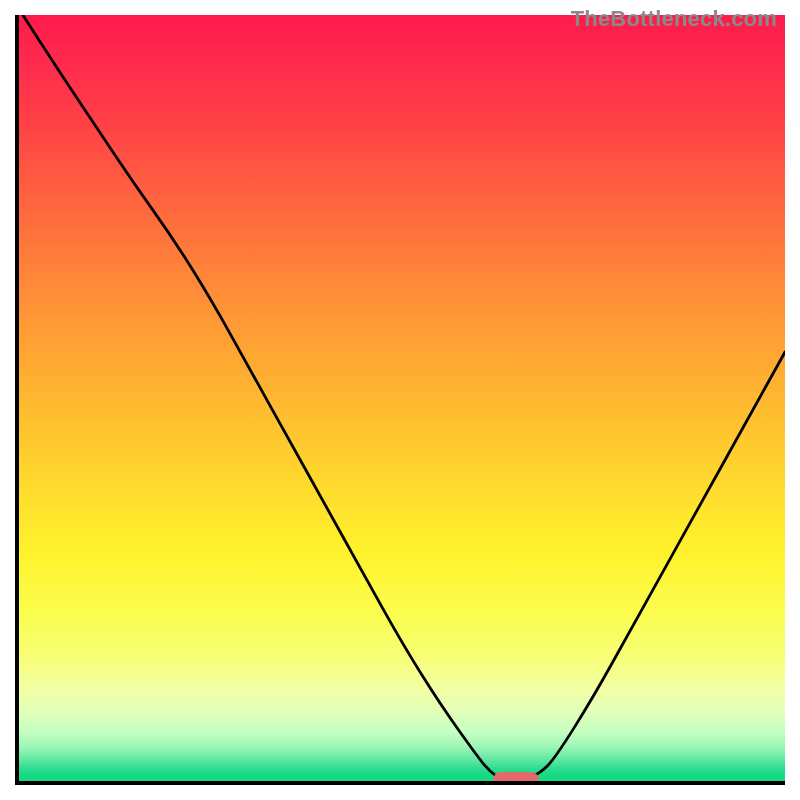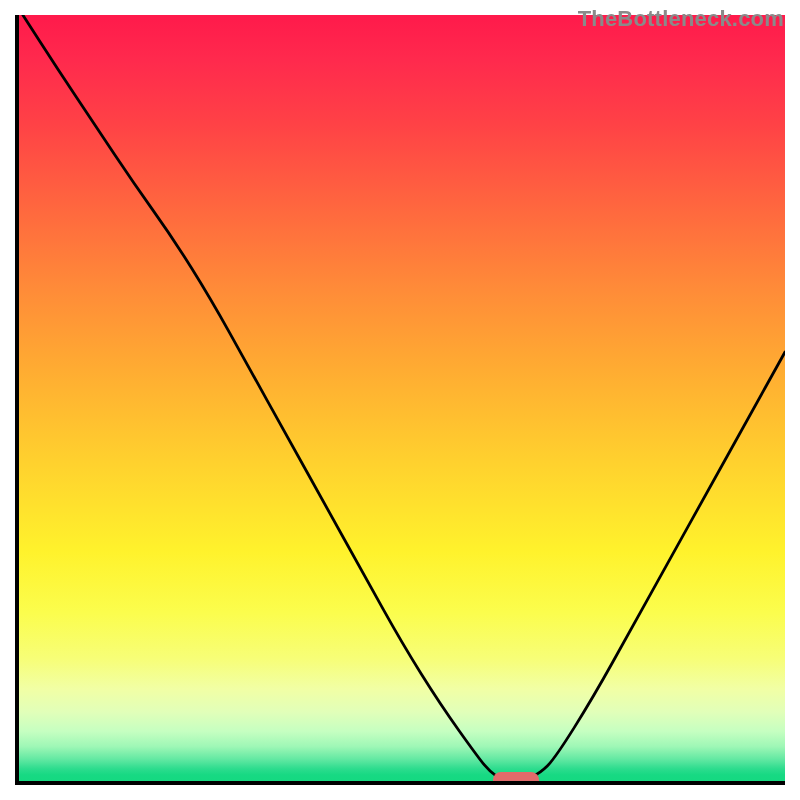--- a/index.html
+++ b/index.html
@@ -5,21 +5,21 @@
   * { margin: 0; padding: 0; box-sizing: border-box; }
   html, body { width: 800px; height: 800px; overflow: hidden; background: #fff; }
   .container {
     position: relative;
     width: 800px;
     height: 800px;
   }
   .watermark {
     position: absolute;
     top: 6px;
-    right: 16px;
+    right: 23px;
     font-family: Arial, Helvetica, sans-serif;
     font-size: 22px;
     font-weight: 600;
     color: #8a8a8a;
     letter-spacing: 0.2px;
     z-index: 3;
   }
   .plot-frame {
     position: absolute;
     left: 15px;

